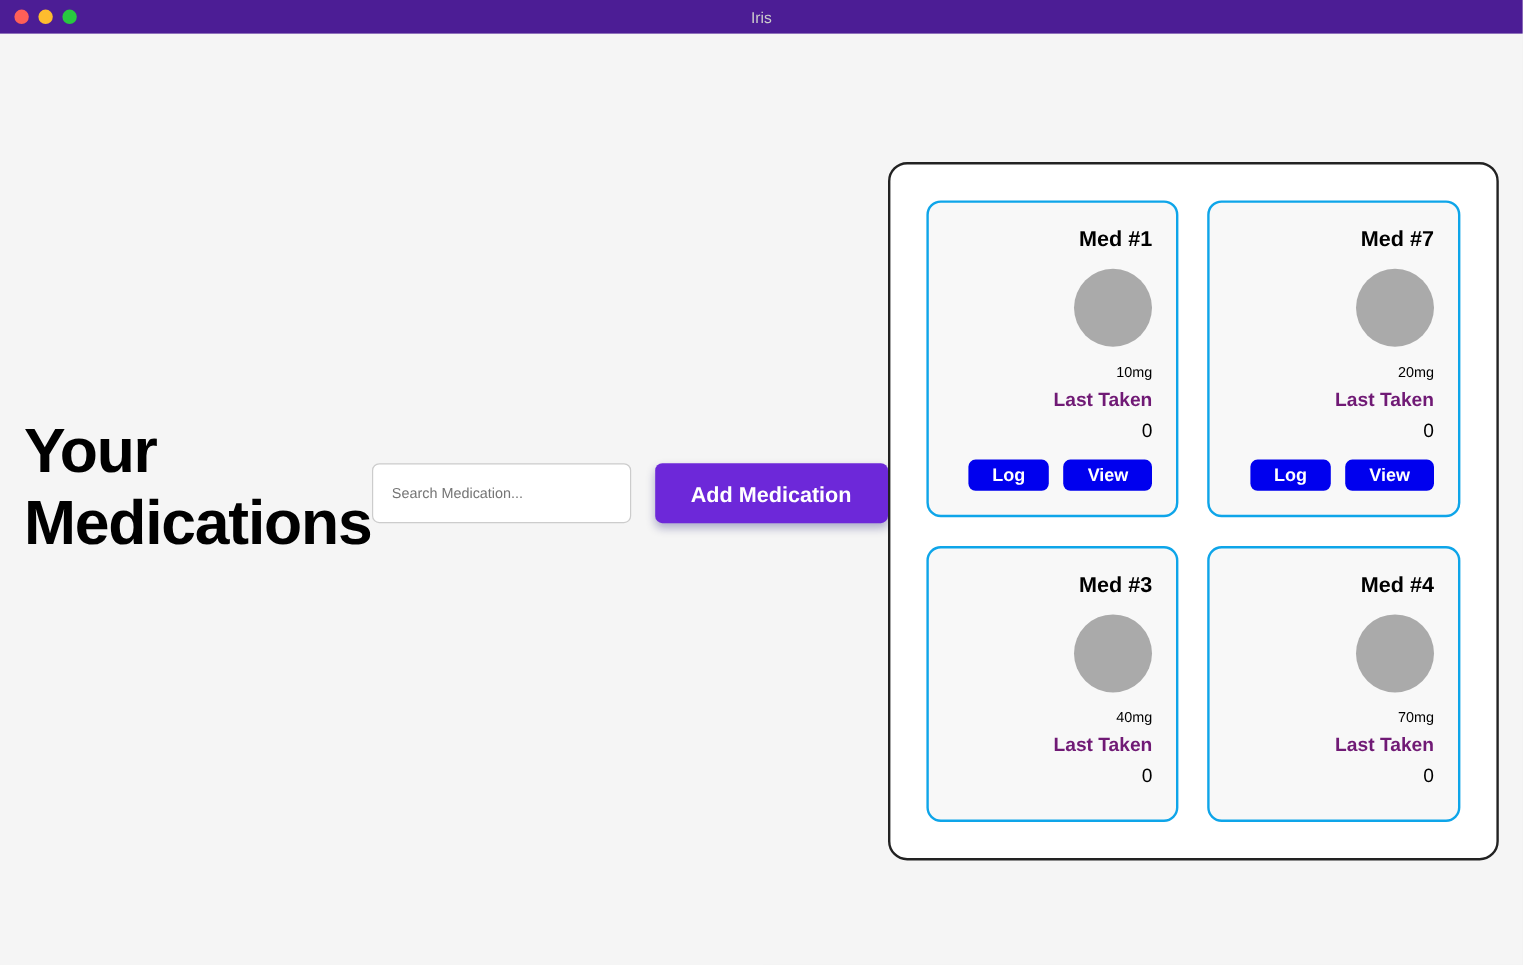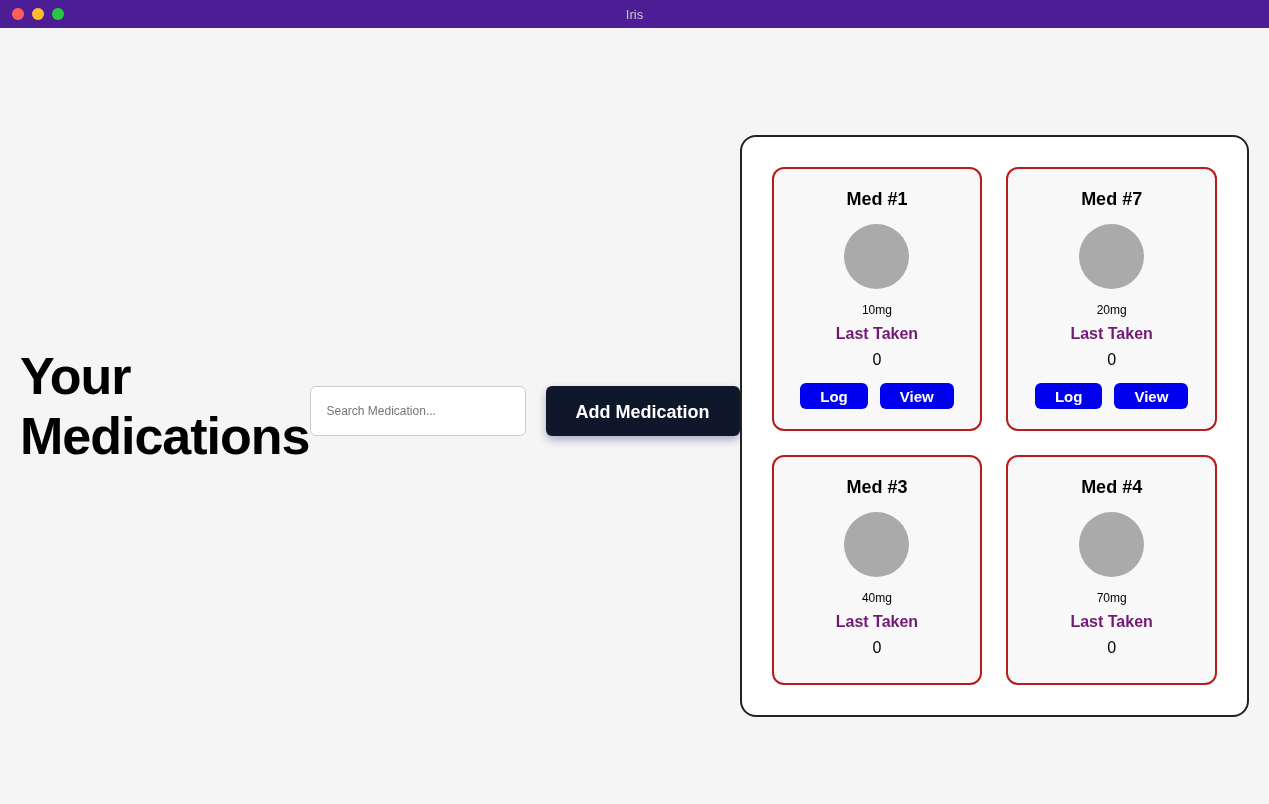--- a/index.html
+++ b/index.html
@@ -80,21 +80,21 @@
       padding: 0 16px;
       font-size: 12px;
       color: #999;
       background: #fff;
       outline: none;
     }
 
     .add-medication-btn {
       height: 50px;
       padding: 16px 30px;
-      background: #0f172a;
+      background: #6d28d9;
       color: #fff;
       border: none;
       border-radius: 6px;
       font-size: 18px;
       font-weight: 700;
       cursor: pointer;
       white-space: nowrap;
       box-shadow: 0 4px 8px rgba(0,0,100,0.3);
     }
 
@@ -103,27 +103,27 @@
       background: #fff;
       border: 2px solid #222;
       border-radius: 16px;
       padding: 30px;
       display: grid;
       grid-template-columns: 1fr 1fr;
       gap: 24px;
     }
 
     .med-card {
-      border: 2px solid #b91c1c;
+      border: 2px solid #0ea5e9;
       border-radius: 12px;
       background: #f8f8f8;
       padding: 20px;
       display: flex;
       flex-direction: column;
-      align-items: center;
+      align-items: flex-end;
       gap: 8px;
     }
 
     .med-name {
       font-size: 18px;
       font-weight: 700;
       color: #000;
     }
 
     .med-icon {

